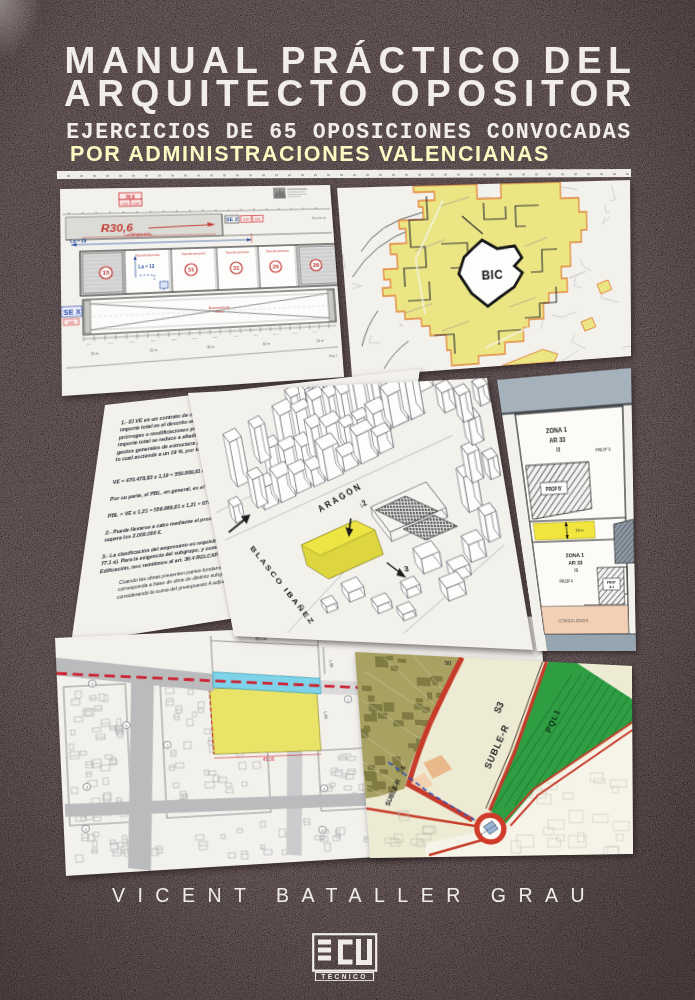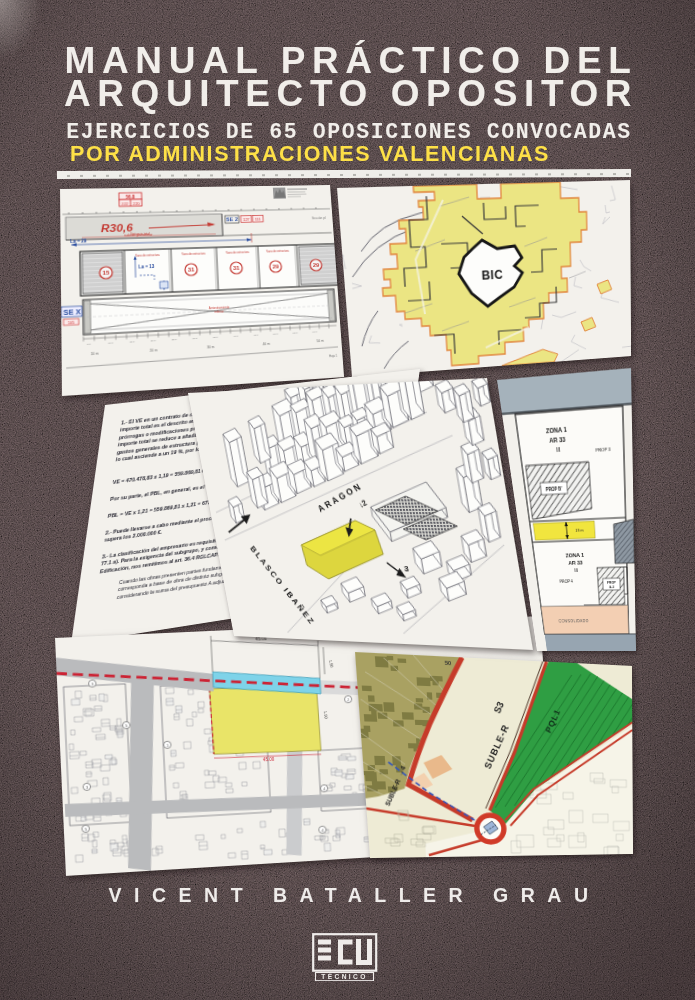--- a/index.html
+++ b/index.html
@@ -28,21 +28,21 @@
         <rect width="695" height="1000" fill="url(#vig)"></rect>
         <rect width="695" height="1000" fill="url(#cornl)"></rect>
       </svg></div>
 
 <div style="position:absolute;left:0;top:40px;width:695px;text-align:center;padding-left:7px;box-sizing:border-box;color:#f1eeea;font-weight:bold;font-size:37px;letter-spacing:6.6px;white-space:nowrap;">MANUAL PRÁCTICO DEL</div>
 
 <div style="position:absolute;left:0;top:73px;width:695px;text-align:center;padding-left:7px;box-sizing:border-box;color:#f1eeea;font-weight:bold;font-size:37px;letter-spacing:6.6px;white-space:nowrap;">ARQUITECTO OPOSITOR</div>
 
 <div style="position:absolute;left:0;top:120px;width:695px;text-align:center;padding-left:3px;box-sizing:border-box;color:#f1eeea;font-weight:bold;font-size:21.5px;letter-spacing:1.6px;white-space:nowrap;font-family:Liberation Mono, monospace;">EJERCICIOS DE 65 OPOSICIONES CONVOCADAS</div>
 
-<div style="position:absolute;left:0;top:142px;width:617px;text-align:center;padding-left:3px;box-sizing:border-box;color:#fde047;font-weight:bold;font-size:21.5px;letter-spacing:1.6px;white-space:nowrap;">POR ADMINISTRACIONES VALENCIANAS</div>
+<div style="position:absolute;left:0;top:142px;width:617px;text-align:center;padding-left:3px;box-sizing:border-box;color:#fef9c3;font-weight:bold;font-size:21.5px;letter-spacing:1.6px;white-space:nowrap;">POR ADMINISTRACIONES VALENCIANAS</div>
 
 <div style="position:absolute;left:57px;top:170px;width:574px;height:8px;background:#efeeea;transform:rotate(-0.2deg);background-image:repeating-linear-gradient(90deg,transparent 0 10px,#b5b5b0 10px 13px);background-size:100% 2px;background-position:0 4px;background-repeat:no-repeat;"></div>
 
 <div class="sheet" style="width:272px;height:203px;transform:matrix3d(1.081884,0.035321,0.000000,0.000270,-0.004260,0.929571,0.000000,-0.000228,0.000000,0.000000,1.000000,0.000000,60.000000,189.000000,0.000000,1.000000);background:#f3f1ec;">
 <svg width="272" height="203" viewBox="0 0 272 203">
 
 <g stroke="#cc3333" fill="none" stroke-width="0.8">
           <rect x="56" y="5" width="22" height="7" fill="#fbeaea"></rect>
           <rect x="56" y="12" width="22" height="7" fill="#fbeaea"></rect>
           <line x1="67" y1="12" x2="67" y2="19"></line>
@@ -1222,21 +1222,21 @@
         <path d="M122 172 h4 v30 h-4 M90 214 h-20" stroke="#222" stroke-width="0.8" fill="none"></path>
 
 <rect x="14" y="215" width="112" height="35" fill="#f3cfb3" stroke="#555" stroke-width="0.7"></rect>
         <text x="55" y="235" font-size="4.8" fill="#555" text-anchor="middle" letter-spacing="0.4">CONSOLIDADO</text>
 
 <rect x="14" y="250" width="121" height="22" fill="#97a5b1"></rect>
         <line x1="14" y1="250" x2="135" y2="250" stroke="#3c4248" stroke-width="1"></line>
 </svg>
 </div>
 
-<div style="position:absolute;left:0;top:884px;width:695px;text-align:center;padding-left:14px;box-sizing:border-box;color:#efecea;font-weight:bold;font-size:19.5px;letter-spacing:12.5px;white-space:nowrap;">VICENT BATALLER GRAU</div>
+<div style="position:absolute;left:0;top:884px;width:695px;text-align:center;padding-left:14px;box-sizing:border-box;color:#efecea;font-weight:normal;font-size:19.5px;letter-spacing:12.5px;white-space:nowrap;">VICENT BATALLER GRAU</div>
 
 <div style="position:absolute;left:312px;top:933px;width:66px;height:48px;"><svg width="66" height="48" viewBox="0 0 66 48">
         <rect x="1.2" y="1.2" width="63" height="36.5" fill="none" stroke="#efecea" stroke-width="2.2"></rect>
         <g fill="#efecea">
           <rect x="6" y="6.5" width="13" height="5"></rect>
           <rect x="6" y="14.5" width="13" height="5"></rect>
           <rect x="6" y="22.5" width="13" height="5"></rect>
         </g>
         <g stroke="#efecea" stroke-width="5" fill="none">
           <path d="M40.5 9 H28.5 V29 H40.5"></path>

